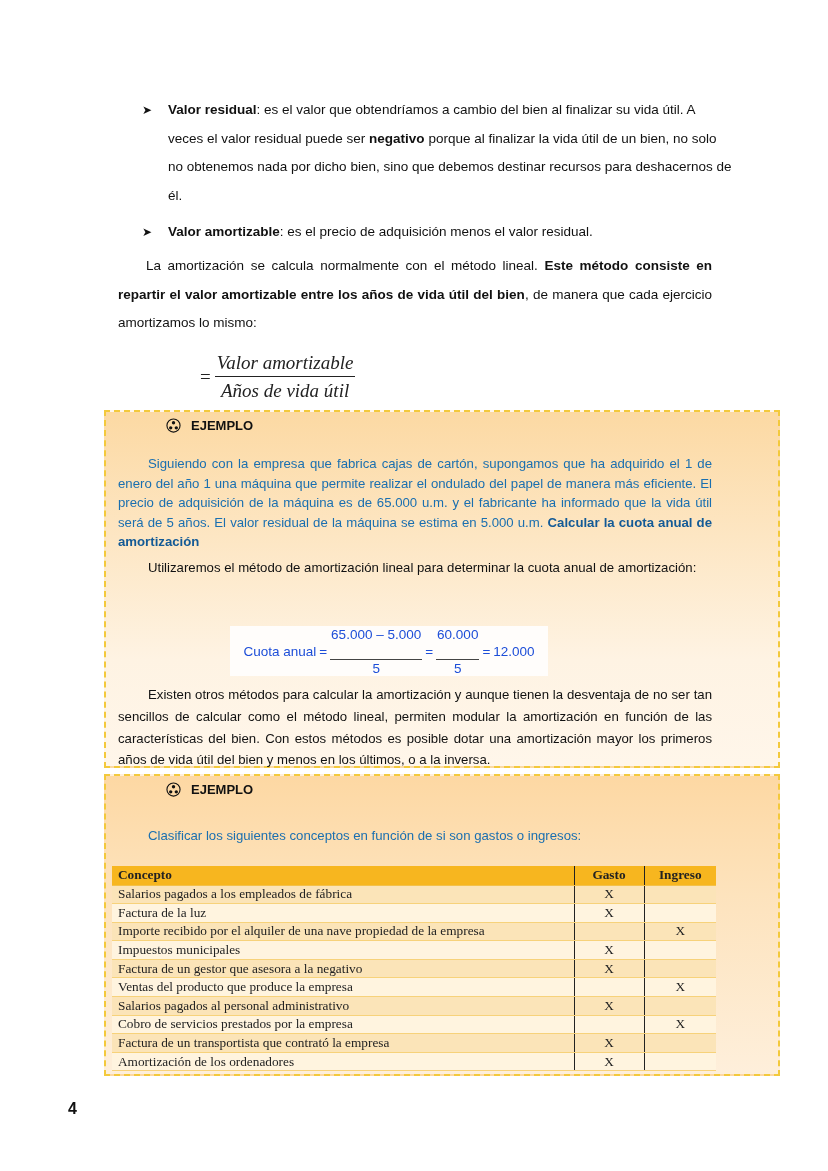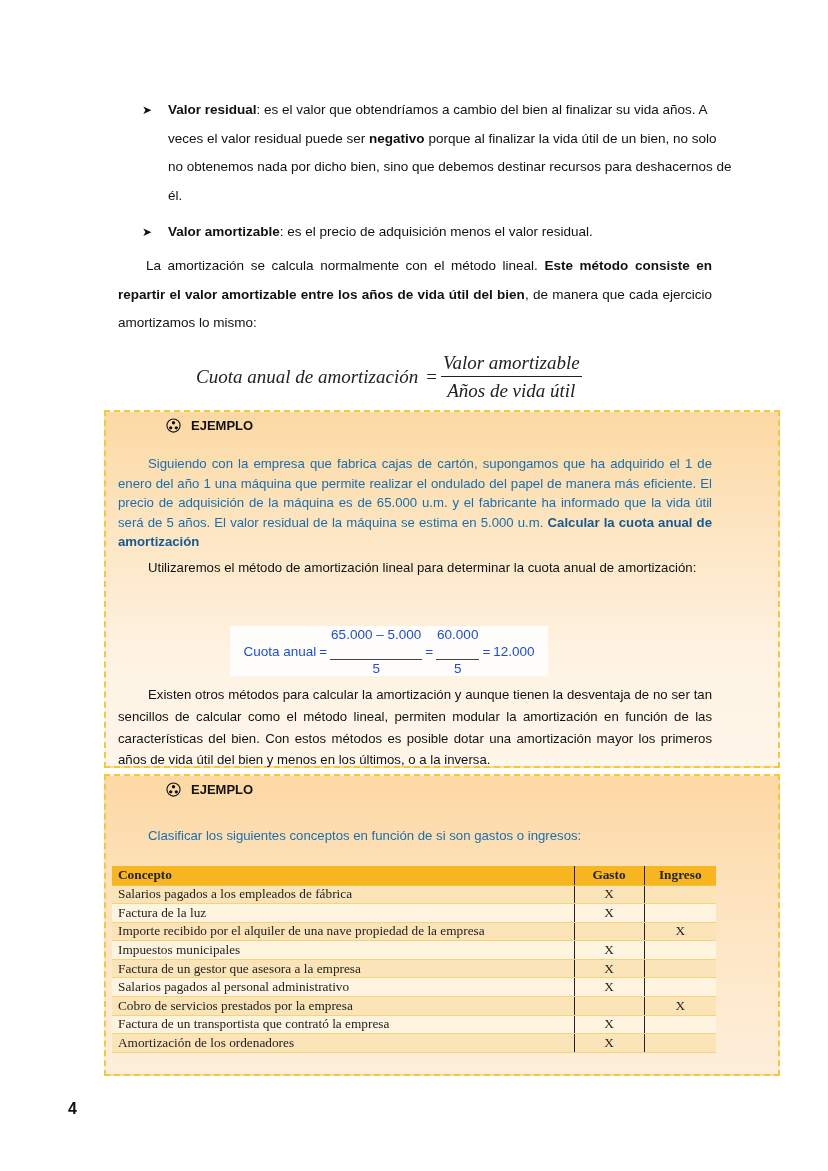--- a/index.html
+++ b/index.html
@@ -60,32 +60,31 @@
   table.cls .c-i { width: 72px; }
 
   .page-num { position: absolute; left: 68px; top: 1100px; font-size: 16px; font-weight: bold; color: #111; }
 </style>
 </head>
 <body>
 
 <div class="bullets">
   <div class="bullet">
     <span class="arrow">➤</span>
-    <span class="term">Valor residual</span><span>: es el valor que obtendríamos a cambio del bien al finalizar su vida años. A veces el valor residual puede ser </span><b>negativo</b><span> porque al finalizar la vida útil de un bien, no solo no obtenemos nada por dicho bien, sino que debemos destinar recursos para deshacernos de él.</span>
+    <span class="term">Valor residual</span><span>: es el valor que obtendríamos a cambio del bien al finalizar su vida útil. A veces el valor residual puede ser </span><b>negativo</b><span> porque al finalizar la vida útil de un bien, no solo no obtenemos nada por dicho bien, sino que debemos destinar recursos para deshacernos de él.</span>
   </div>
   <div class="bullet">
     <span class="arrow">➤</span>
     <span class="term">Valor amortizable</span><span>: es el precio de adquisición menos el valor residual.</span>
   </div>
 </div>
 
 <p class="intro"><span class="indent"></span><span>La amortización se calcula normalmente con el método lineal. </span><b>Este método consiste en repartir el valor amortizable entre los años de vida útil del bien</b><span>, de manera que cada ejercicio amortizamos lo mismo:</span></p>
 
 <div class="formula-main">
-  <span class="lhs">Cuota anual de amortización</span>
   <span class="eq">=</span>
   <span class="frac">
     <span class="num">Valor amortizable</span>
     <span class="den">Años de vida útil</span>
   </span>
 </div>
 
 <div class="box box1">
   <div class="box-head">
     <svg class="ico" viewBox="0 0 16 16">
@@ -151,23 +150,28 @@
           <td>Importe recibido por el alquiler de una nave propiedad de la empresa</td>
           <td class="c-g"></td>
           <td class="c-i">X</td>
         </tr>
       <tr>
           <td>Impuestos municipales</td>
           <td class="c-g">X</td>
           <td class="c-i"></td>
         </tr>
       <tr>
-          <td>Factura de un gestor que asesora a la empresa</td>
+          <td>Factura de un gestor que asesora a la negativo</td>
           <td class="c-g">X</td>
           <td class="c-i"></td>
+        </tr>
+      <tr>
+          <td>Ventas del producto que produce la empresa</td>
+          <td class="c-g"></td>
+          <td class="c-i">X</td>
         </tr>
       <tr>
           <td>Salarios pagados al personal administrativo</td>
           <td class="c-g">X</td>
           <td class="c-i"></td>
         </tr>
       <tr>
           <td>Cobro de servicios prestados por la empresa</td>
           <td class="c-g"></td>
           <td class="c-i">X</td>

